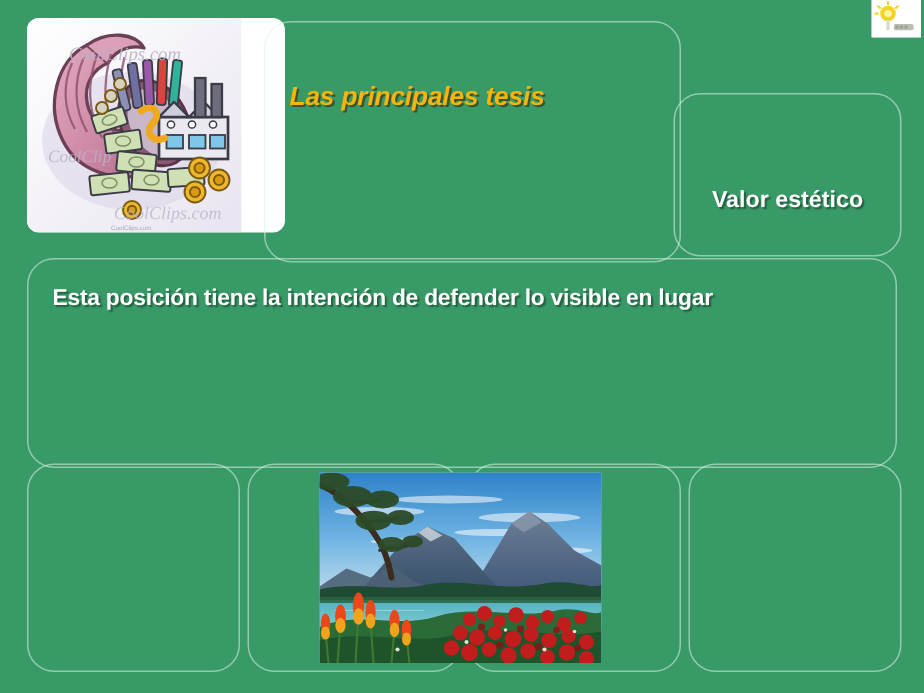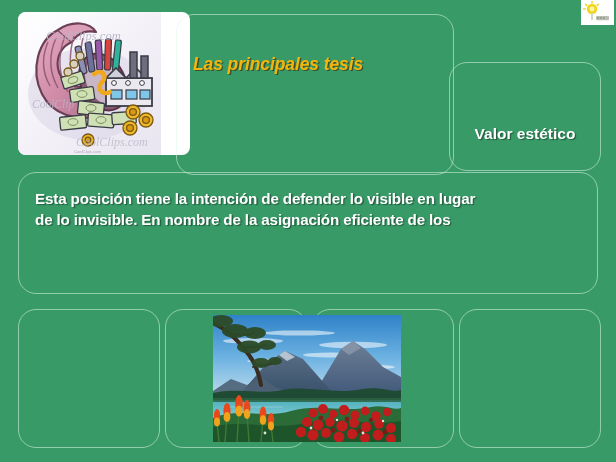--- a/index.html
+++ b/index.html
@@ -52,21 +52,21 @@
     position:absolute;
     left:0; right:0; top:62px;
     text-align:center;
     color:#ffffff;
     font-size:15.5px;
     font-weight:bold;
     text-shadow:1.4px 1.4px 1px rgba(25,60,40,.65);
   }
 
   
-  #body-cell{ left:18px; top:172px; width:580px; height:122px;padding-left:16px; }
+  #body-cell{ left:18px; top:172px; width:580px; height:140px;padding-left:16px; }
   #body-text{
     position:absolute;
     left:16px; right:12px; top:16px;
     color:#ffffff;
     font-size:15.2px;
     font-weight:bold;
     line-height:1.38;
     letter-spacing:-0.15px;
     text-shadow:1.4px 1.4px 1px rgba(25,60,40,.62);
   }
@@ -202,21 +202,20 @@
     </div>
   </div>
 
   <div class="cell" id="valor-cell">
     <div id="valor-text">Valor estético</div>
   </div>
 
   <div class="cell" id="body-cell">
     <div id="body-text">
       <div>Esta posición tiene la intención de defender lo visible en lugar</div>
-      <div>de lo invisible. En nombre de la asignación eficiente de los</div>
     </div>
   </div>
 
   <div class="cell" id="b1"></div>
   <div class="cell" id="b2"></div>
   <div class="cell" id="b3"></div>
   <div class="cell" id="b4"></div>
 
   <div id="photo">
     <svg viewBox="0 0 188 127" width="188" height="127" aria-hidden="true">

